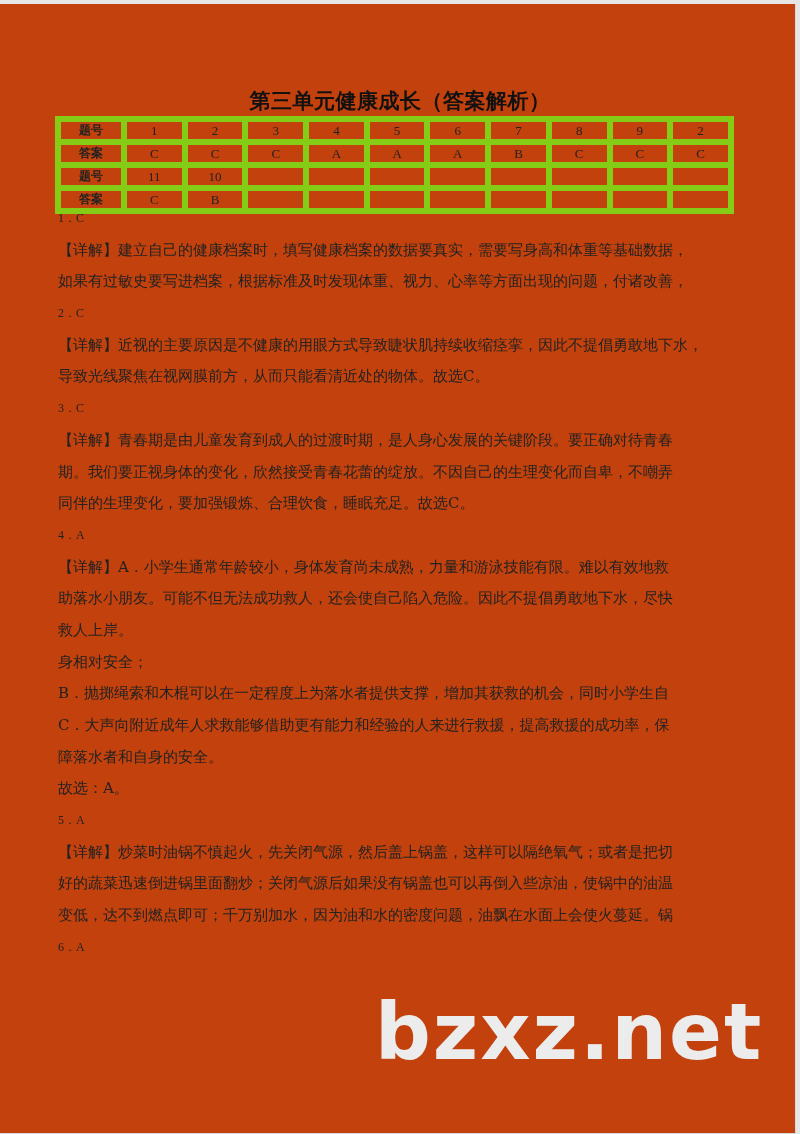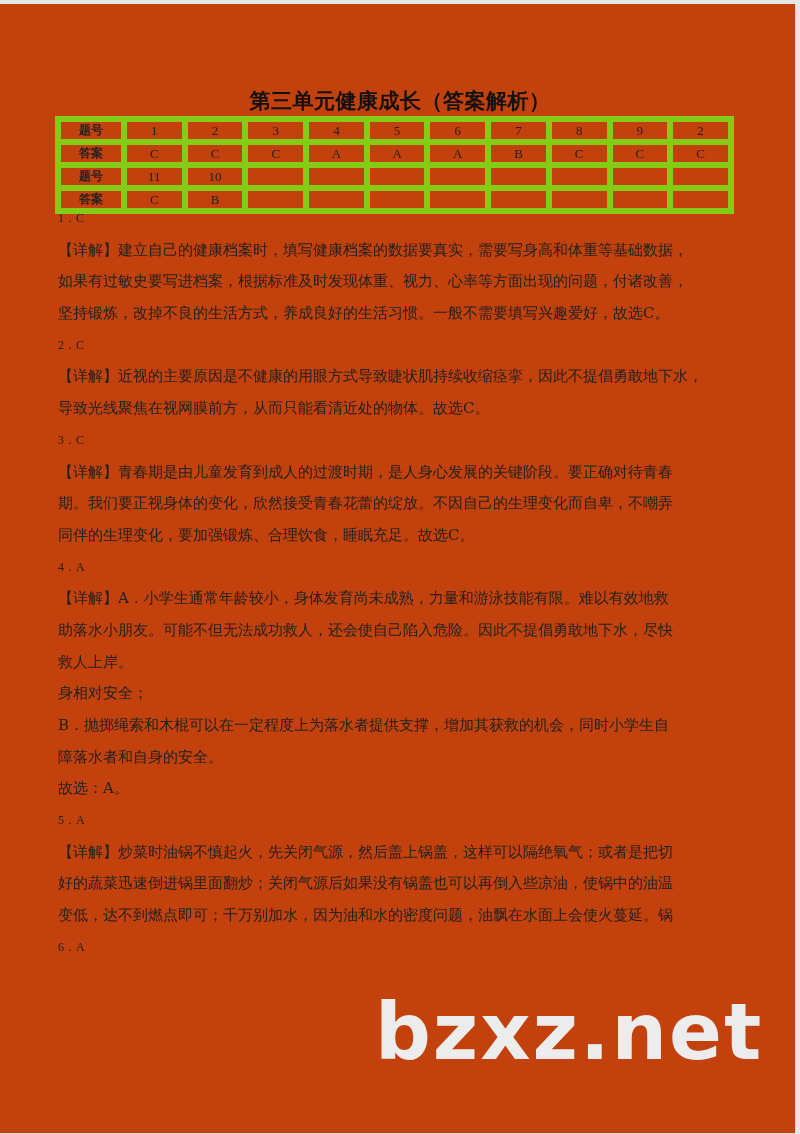--- a/index.html
+++ b/index.html
@@ -152,34 +152,34 @@
           <td></td>
           <td></td>
         </tr>
       </tbody>
   </table>
 
   <div class="body-text" id="body-lines">
       <div class="line qnum">1．C</div>
       <div class="line">【详解】建立自己的健康档案时，填写健康档案的数据要真实，需要写身高和体重等基础数据，</div>
       <div class="line">如果有过敏史要写进档案，根据标准及时发现体重、视力、心率等方面出现的问题，付诸改善，</div>
-      <div class="line">坚持锻炼，改掉不良的生活方式，养成良好的生活习惯。一般不需要填写兴趣爱好，故选C。</div>
       <div class="line qnum">2．C</div>
       <div class="line">【详解】近视的主要原因是不健康的用眼方式导致睫状肌持续收缩痉挛，因此不提倡勇敢地下水，</div>
       <div class="line">导致光线聚焦在视网膜前方，从而只能看清近处的物体。故选C。</div>
       <div class="line qnum">3．C</div>
       <div class="line">【详解】青春期是由儿童发育到成人的过渡时期，是人身心发展的关键阶段。要正确对待青春</div>
       <div class="line">期。我们要正视身体的变化，欣然接受青春花蕾的绽放。不因自己的生理变化而自卑，不嘲弄</div>
       <div class="line">同伴的生理变化，要加强锻炼、合理饮食，睡眠充足。故选C。</div>
       <div class="line qnum">4．A</div>
       <div class="line">【详解】A．小学生通常年龄较小，身体发育尚未成熟，力量和游泳技能有限。难以有效地救</div>
       <div class="line">助落水小朋友。可能不但无法成功救人，还会使自己陷入危险。因此不提倡勇敢地下水，尽快</div>
       <div class="line">救人上岸。</div>
       <div class="line">身相对安全；</div>
       <div class="line">B．抛掷绳索和木棍可以在一定程度上为落水者提供支撑，增加其获救的机会，同时小学生自</div>
+      <div class="line">C．大声向附近成年人求救能够借助更有能力和经验的人来进行救援，提高救援的成功率，保</div>
       <div class="line">障落水者和自身的安全。</div>
       <div class="line">故选：A。</div>
       <div class="line qnum">5．A</div>
       <div class="line">【详解】炒菜时油锅不慎起火，先关闭气源，然后盖上锅盖，这样可以隔绝氧气；或者是把切</div>
       <div class="line">好的蔬菜迅速倒进锅里面翻炒；关闭气源后如果没有锅盖也可以再倒入些凉油，使锅中的油温</div>
       <div class="line">变低，达不到燃点即可；千万别加水，因为油和水的密度问题，油飘在水面上会使火蔓延。锅</div>
       <div class="line qnum">6．A</div>
     </div>
 
   <div class="watermark">bzxz.net</div>

